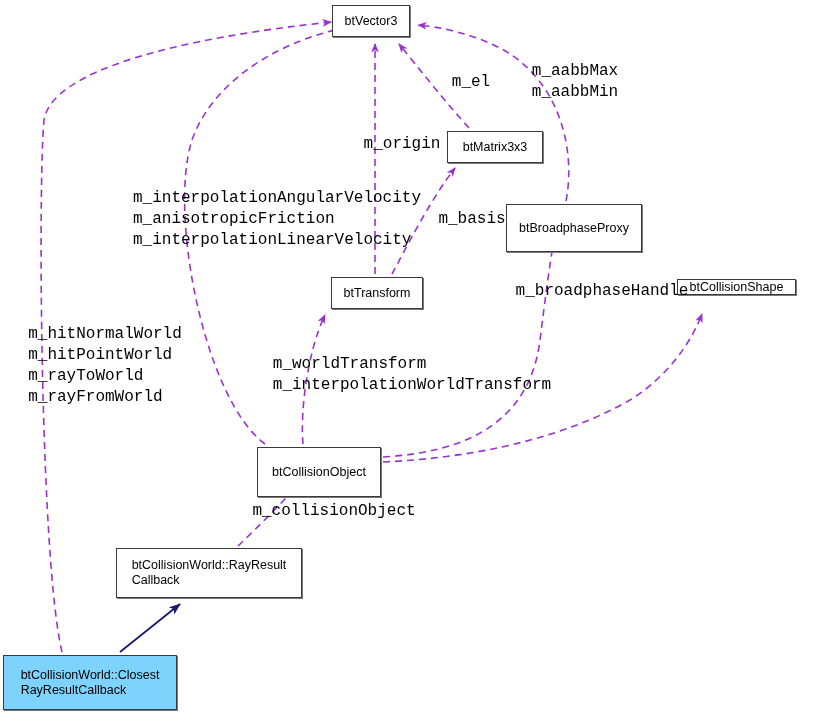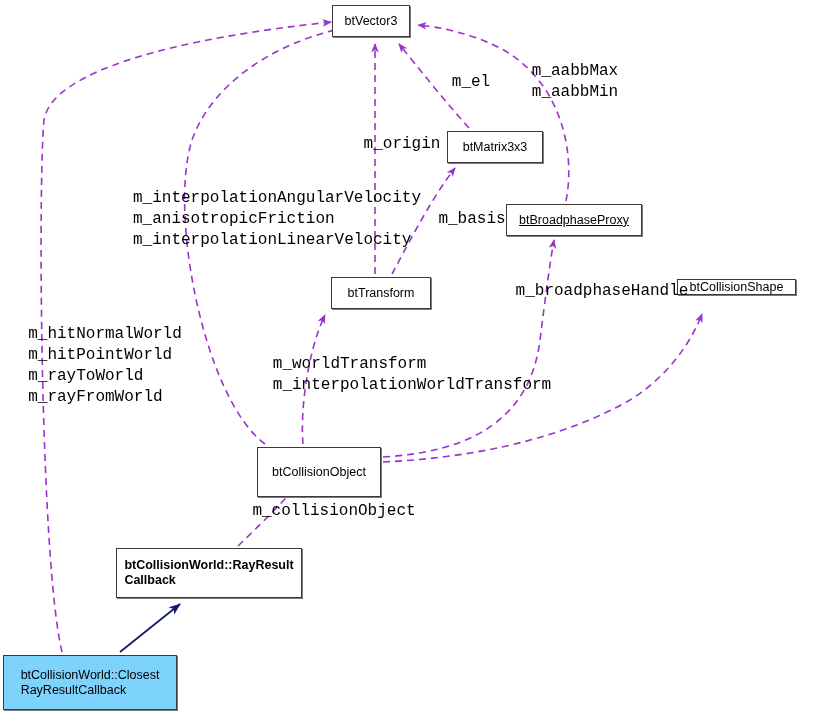--- a/index.html
+++ b/index.html
@@ -93,29 +93,29 @@
       <path d="M 238,546 C 260,525 285,500 300,482"></path>
     </g>
 
     <path d="M 120,652 L 180,604" fill="none" stroke="#191970" stroke-width="1.8" marker-end="url(#arrow-navy)"></path>
   </svg>
 
   <div class="node" style="left:332px;top:5px;width:78px;height:32px;">btVector3</div>
 
   <div class="node" style="left:447px;top:131px;width:96px;height:32px;">btMatrix3x3</div>
 
-  <div class="node" style="left:506px;top:204px;width:136px;height:32px;text-decoration:underline;">btBroadphaseProxy</div>
+  <div class="node" style="left:506px;top:204px;width:136px;height:48px;">btBroadphaseProxy</div>
 
   <div class="node" style="left:677px;top:279px;width:119px;height:16px;">btCollisionShape</div>
 
-  <div class="node" style="left:331px;top:277px;width:100px;height:32px;">btTransform</div>
+  <div class="node" style="left:331px;top:277px;width:92px;height:32px;">btTransform</div>
 
   <div class="node" style="left:257px;top:447px;width:124px;height:50px;">btCollisionObject</div>
 
-  <div class="node" style="left:116px;top:548px;width:186px;height:50px;font-weight:bold;">btCollisionWorld::RayResult
+  <div class="node" style="left:116px;top:548px;width:186px;height:50px;">btCollisionWorld::RayResult
 Callback</div>
 
   <div class="node highlight" style="left:3px;top:655px;width:174px;height:55px;">btCollisionWorld::Closest
 RayResultCallback</div>
 
   <div class="edge-label" style="left:105px;top:324px;">m_hitNormalWorld
 m_hitPointWorld
 m_rayToWorld
 m_rayFromWorld</div>
 

